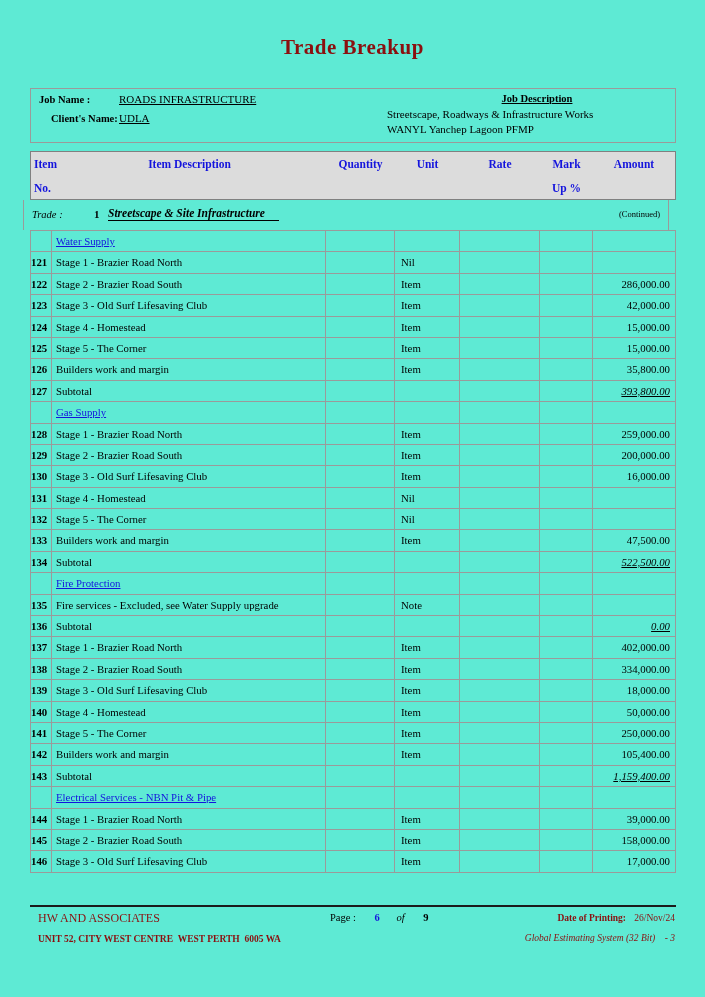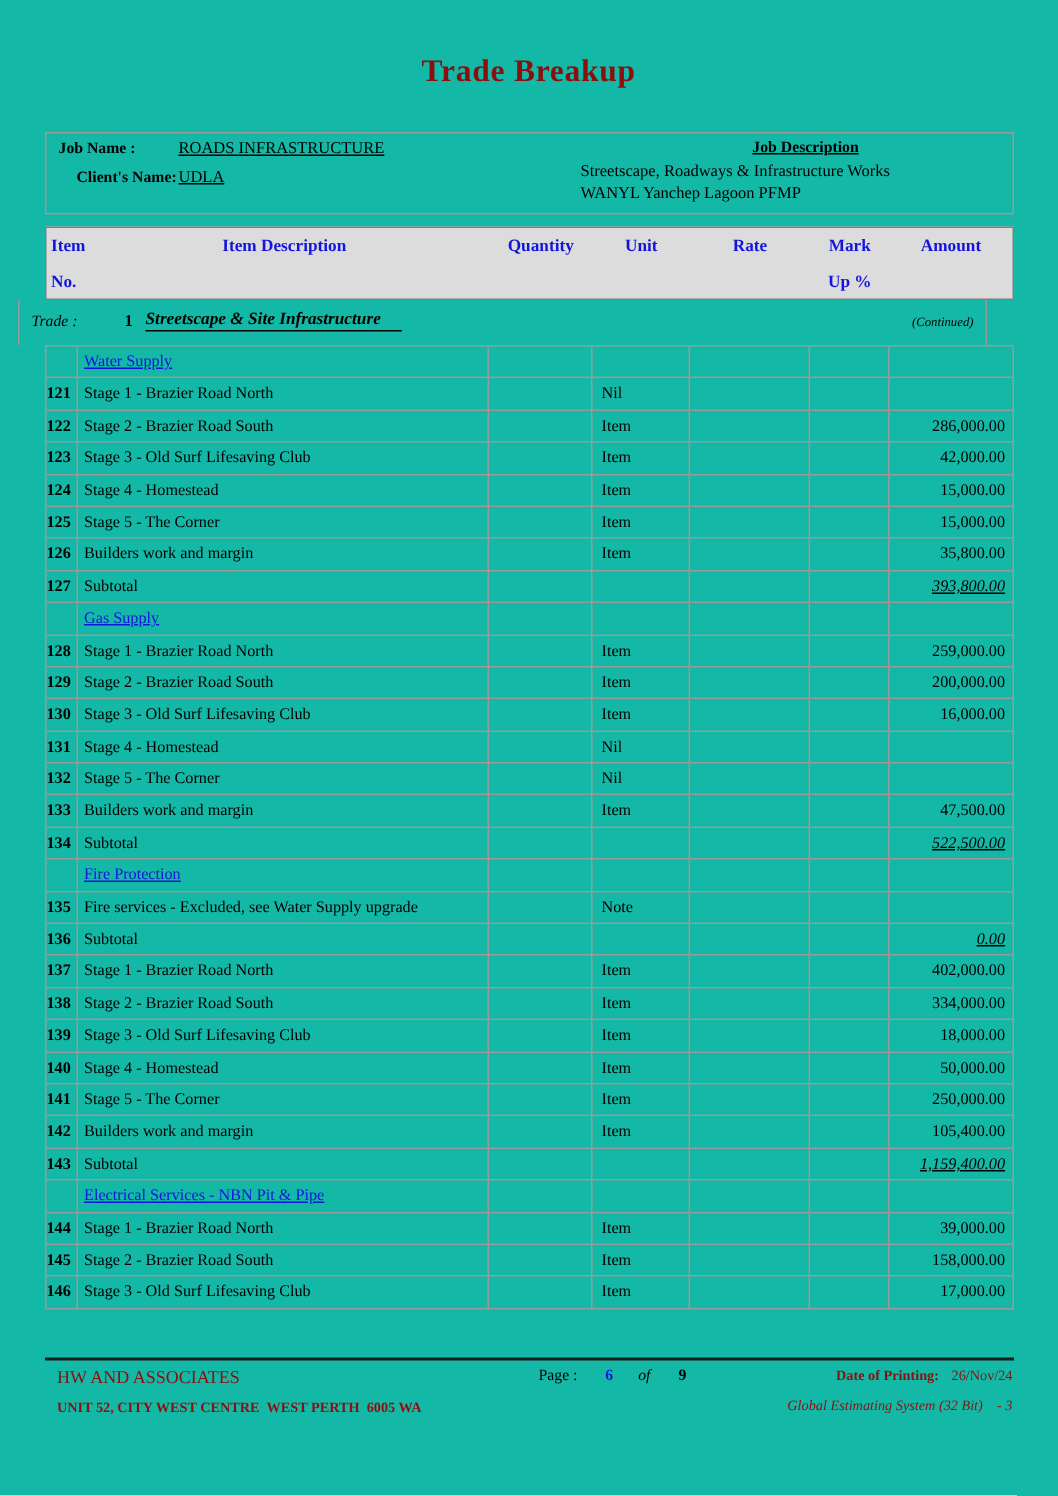--- a/index.html
+++ b/index.html
@@ -1,16 +1,16 @@
 <!DOCTYPE html>
 <html><head>
 <meta charset="utf-8">
 <style>
   html,body { margin:0; padding:0; background:#ffffff; }
-  .page { position:relative; width:705px; height:997px; background:#14b8a6;
+  .page { position:relative; width:705px; height:997px; background:#5eead4;
           font-family:"Liberation Serif", serif; color:#000; overflow:hidden; }
 
   
   .title { position:absolute; top:35px; left:0; width:100%; text-align:center;
            font-size:21px; font-weight:bold; color:#8b0f0f; letter-spacing:0.5px; }
 
   
   .jobbox { position:absolute; left:30px; top:88px; width:646px; height:55px;
             border:1px solid #9a9a9a; box-sizing:border-box;padding-left:40px; }
   .job-label { position:absolute; font-size:10.5px; font-weight:bold; white-space:nowrap; }
@@ -27,47 +27,47 @@
   .thead { position:absolute; left:30px; top:151px; width:646px; height:49px;
            background:#dcdcdc; border:1px solid #808080; box-sizing:border-box;
            display:grid; grid-template-columns:22px 273px 69px 65px 80px 53px 82px;
            color:#1414dd; font-weight:bold; font-size:11.5px; }
   .hcell { position:relative; }
   .hline1 { position:absolute; top:6px; width:100%; text-align:center; white-space:nowrap; }
   .hline2 { position:absolute; top:30px; width:100%; text-align:center; white-space:nowrap; }
   .h-itemno .hline1, .h-itemno .hline2 { text-align:left; padding-left:3px; }
 
   
-  .trade-row { position:absolute; left:12px; top:200px; width:646px; height:30px;
+  .trade-row { position:absolute; left:23px; top:200px; width:646px; height:30px;
                border-left:1px solid #9a9a9a; border-right:1px solid #9a9a9a; box-sizing:border-box; }
   .t-label { position:absolute; left:8px; top:9px; font-style:italic; font-size:10.5px; }
   .t-num   { position:absolute; left:70px; top:8px; font-weight:bold; font-size:11px; }
   .t-name  { position:absolute; left:84px; top:7px; font-weight:bold; font-style:italic;
              font-size:11.5px; border-bottom:1px solid #000; padding-right:14px; padding-bottom:1px; }
-  .t-cont  { position:absolute; right:8px; top:9px; font-style:italic; font-size:8.5px; }
+  .t-cont  { position:absolute; right:8px; top:9px; font-size:8.5px; }
 
   
   .tbody { position:absolute; left:30px; top:230px; width:646px;
            border-left:1px solid #9a9a9a; border-top:1px solid #9a9a9a; box-sizing:border-box; }
   .trow { display:grid; grid-template-columns:21px 274px 69px 65px 80px 53px 83px;
           height:21.4px; box-sizing:border-box; }
   .cell { border-right:1px solid #9a9a9a; border-bottom:1px solid #9a9a9a; box-sizing:border-box;
           font-size:10.8px; line-height:20px; overflow:hidden; white-space:nowrap; }
   .c-no   { font-weight:bold; text-align:right; padding-right:12px; }
   .c-desc { padding-left:4px; }
   .c-unit { padding-left:6px; }
   .c-amt  { text-align:right; padding-right:5px; }
   .section-link { color:#1414dd; text-decoration:underline; }
   .subtotal .c-amt { font-style:italic; text-decoration:underline; }
 
   
   .fdivider  { position:absolute; left:30px; top:905px; width:646px; height:2px; background:#1b1b1b; }
   .f-company { position:absolute; left:38px;  top:911px; font-size:12px;  color:#8b0f0f; white-space:nowrap; }
   .f-address { position:absolute; left:38px;  top:934px; font-size:9.5px; font-weight:bold; color:#8b0f0f; white-space:pre; }
-  .f-page    { position:absolute; left:330px; top:912px; font-size:10.5px; white-space:nowrap;margin-left:29px; }
+  .f-page    { position:absolute; left:330px; top:912px; font-size:10.5px; white-space:nowrap; }
   .f-page-num   { color:#1414dd; font-weight:bold; margin-left:16px; }
   .f-page-of    { font-style:italic; margin-left:14px; }
   .f-page-total { font-weight:bold; margin-left:16px; }
   .f-date   { position:absolute; right:30px; top:913px; font-size:9.5px; color:#8b0f0f; white-space:nowrap; }
   .f-date-label { font-weight:bold;margin-top:32px; }
   .f-date-value { margin-left:6px; }
   .f-system { position:absolute; right:30px; top:933px; font-size:9.5px; font-style:italic;
               color:#8b0f0f; white-space:pre; }
 </style>
 </head>

